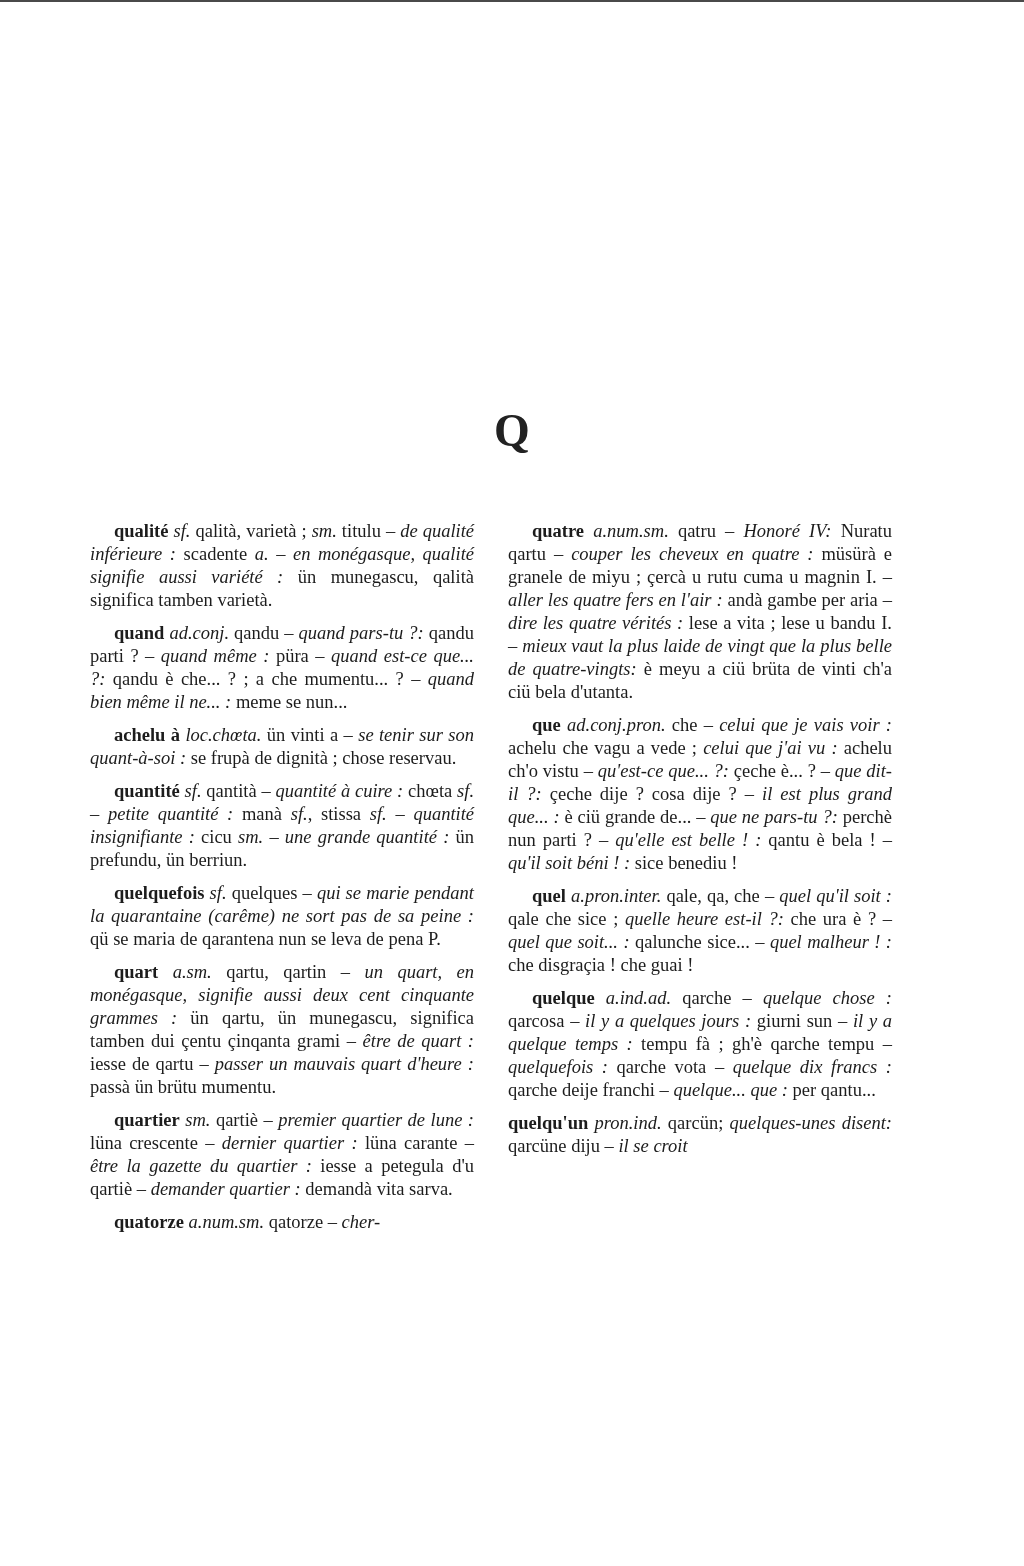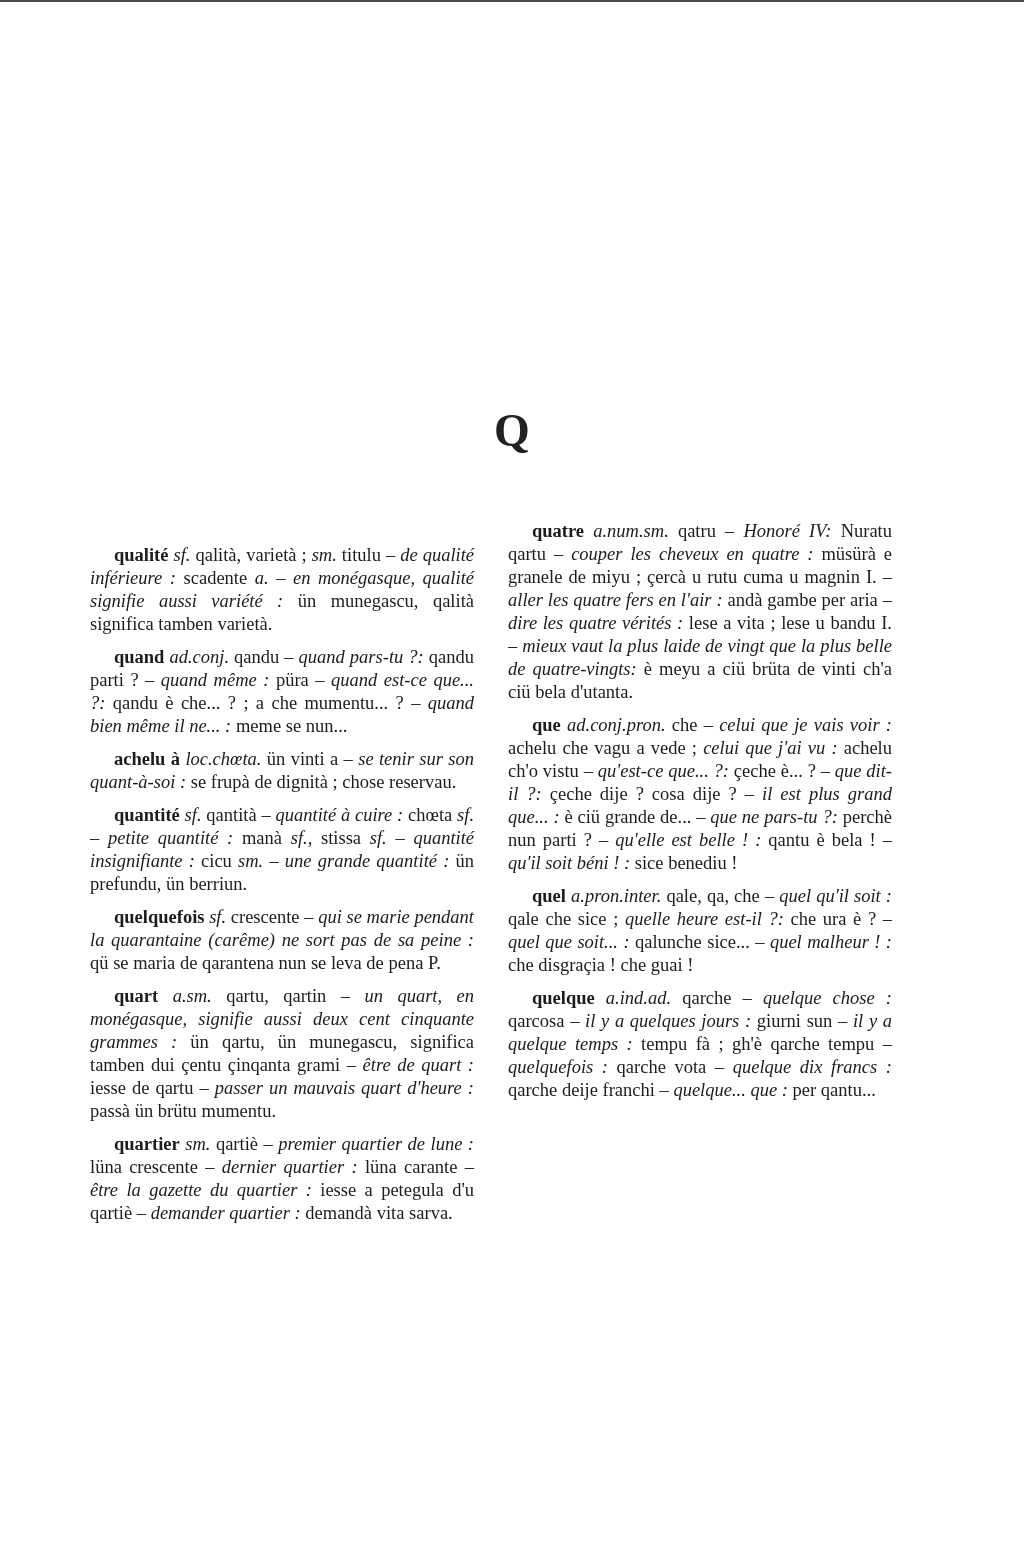--- a/index.html
+++ b/index.html
@@ -10,42 +10,44 @@
   }
   .top-rule { position: absolute; left: 0; top: 0; width: 1024px; height: 2px; background: #4a4a4a; }
   .letter-heading {
     position: absolute; left: 0; width: 1024px; top: 408px; text-align: center;
     font-size: 46px; font-weight: bold; line-height: 1; color: #222;
   }
   .column {
     position: absolute; top: 520px; width: 384px;
     font-size: 18.5px; line-height: 23px; text-align: justify;
   }
-  .col-left { left: 90px; margin-top: 24px; }
+  .col-left { left: 90px; }
   .col-right { left: 508px; }
   .entry { margin: 0 0 10px 0; text-indent: 24px; }
   .entry.cont { text-indent: 0; }
   .entry.noindent { text-indent: 0; }
   .hw { font-weight: bold; }
   .i { font-style: italic; }
 </style>
 </head>
 <body>
 
 <div class="top-rule"></div>
 
 <div class="letter-heading">Q</div>
 
 <div class="column col-left" id="col-left">
     <p class="entry"><span class="hw">qualité</span><span> </span><span class="i">sf.</span><span> qalità, varietà ; </span><span class="i">sm.</span><span> titulu – </span><span class="i">de qualité inférieure :</span><span> scadente </span><span class="i">a.</span><span> – </span><span class="i">en monégasque, qualité signifie aussi variété :</span><span> ün munegascu, qalità significa tamben varietà.</span></p>
     <p class="entry"><span class="hw">quand</span><span> </span><span class="i">ad.conj.</span><span> qandu – </span><span class="i">quand pars-tu ?:</span><span> qandu parti ? – </span><span class="i">quand même :</span><span> püra – </span><span class="i">quand est-ce que... ?:</span><span> qandu è che... ? ; a che mumentu... ? – </span><span class="i">quand bien même il ne... :</span><span> meme se nun...</span></p>
     <p class="entry"><span class="hw">achelu à</span><span> </span><span class="i">loc.chœta.</span><span> ün vinti a – </span><span class="i">se tenir sur son quant-à-soi :</span><span> se frupà de dignità ; chose reservau.</span></p>
     <p class="entry"><span class="hw">quantité</span><span> </span><span class="i">sf.</span><span> qantità – </span><span class="i">quantité à cuire :</span><span> chœta </span><span class="i">sf.</span><span> – </span><span class="i">petite quantité :</span><span> manà </span><span class="i">sf.</span><span>, stissa </span><span class="i">sf.</span><span> – </span><span class="i">quantité insignifiante :</span><span> cicu </span><span class="i">sm.</span><span> – </span><span class="i">une grande quantité :</span><span> ün prefundu, ün berriun.</span></p>
-    <p class="entry"><span class="hw">quelquefois</span><span> </span><span class="i">sf.</span><span> crescente – </span><span class="i">qui se marie pendant la quarantaine (carême) ne sort pas de sa peine :</span><span> qü se maria de qarantena nun se leva de pena P.</span></p>
+    <p class="entry"><span class="hw">quelquefois</span><span> </span><span class="i">sf.</span><span> quelques – </span><span class="i">qui se marie pendant la quarantaine (carême) ne sort pas de sa peine :</span><span> qü se maria de qarantena nun se leva de pena P.</span></p>
     <p class="entry"><span class="hw">quart</span><span> </span><span class="i">a.sm.</span><span> qartu, qartin – </span><span class="i">un quart, en monégasque, signifie aussi deux cent cinquante grammes :</span><span> ün qartu, ün munegascu, significa tamben dui çentu çinqanta grami – </span><span class="i">être de quart :</span><span> iesse de qartu – </span><span class="i">passer un mauvais quart d'heure :</span><span> passà ün brütu mumentu.</span></p>
     <p class="entry"><span class="hw">quartier</span><span> </span><span class="i">sm.</span><span> qartiè – </span><span class="i">premier quartier de lune :</span><span> lüna crescente – </span><span class="i">dernier quartier :</span><span> lüna carante – </span><span class="i">être la gazette du quartier :</span><span> iesse a petegula d'u qartiè – </span><span class="i">demander quartier :</span><span> demandà vita sarva.</span></p>
+    <p class="entry"><span class="hw">quatorze</span><span> </span><span class="i">a.num.sm.</span><span> qatorze – </span><span class="i">cher-</span></p>
   </div>
 <div class="column col-right" id="col-right">
     <p class="entry"><span class="hw">quatre</span><span> </span><span class="i">a.num.sm.</span><span> qatru – </span><span class="i">Honoré IV:</span><span> Nuratu qartu – </span><span class="i">couper les cheveux en quatre :</span><span> müsürà e granele de miyu ; çercà u rutu cuma u magnin I. – </span><span class="i">aller les quatre fers en l'air :</span><span> andà gambe per aria – </span><span class="i">dire les quatre vérités :</span><span> lese a vita ; lese u bandu I. – </span><span class="i">mieux vaut la plus laide de vingt que la plus belle de quatre-vingts:</span><span> è meyu a ciü brüta de vinti ch'a ciü bela d'utanta.</span></p>
     <p class="entry"><span class="hw">que</span><span> </span><span class="i">ad.conj.pron.</span><span> che – </span><span class="i">celui que je vais voir :</span><span> achelu che vagu a vede ; </span><span class="i">celui que j'ai vu :</span><span> achelu ch'o vistu – </span><span class="i">qu'est-ce que... ?:</span><span> çeche è... ? – </span><span class="i">que dit-il ?:</span><span> çeche dije ? cosa dije ? – </span><span class="i">il est plus grand que... :</span><span> è ciü grande de... – </span><span class="i">que ne pars-tu ?:</span><span> perchè nun parti ? – </span><span class="i">qu'elle est belle ! :</span><span> qantu è bela ! – </span><span class="i">qu'il soit béni ! :</span><span> sice benediu !</span></p>
     <p class="entry"><span class="hw">quel</span><span> </span><span class="i">a.pron.inter.</span><span> qale, qa, che – </span><span class="i">quel qu'il soit :</span><span> qale che sice ; </span><span class="i">quelle heure est-il ?:</span><span> che ura è ? – </span><span class="i">quel que soit... :</span><span> qalunche sice... – </span><span class="i">quel malheur ! :</span><span> che disgraçia ! che guai !</span></p>
     <p class="entry"><span class="hw">quelque</span><span> </span><span class="i">a.ind.ad.</span><span> qarche – </span><span class="i">quelque chose :</span><span> qarcosa – </span><span class="i">il y a quelques jours :</span><span> giurni sun – </span><span class="i">il y a quelque temps :</span><span> tempu fà ; gh'è qarche tempu – </span><span class="i">quelquefois :</span><span> qarche vota – </span><span class="i">quelque dix francs :</span><span> qarche deije franchi – </span><span class="i">quelque... que :</span><span> per qantu...</span></p>
+    <p class="entry noindent"><span class="hw">quelqu'un</span><span> </span><span class="i">pron.ind.</span><span> qarcün; </span><span class="i">quelques-unes disent:</span><span> qarcüne diju – </span><span class="i">il se croit</span></p>
   </div>
 
 </body></html>

